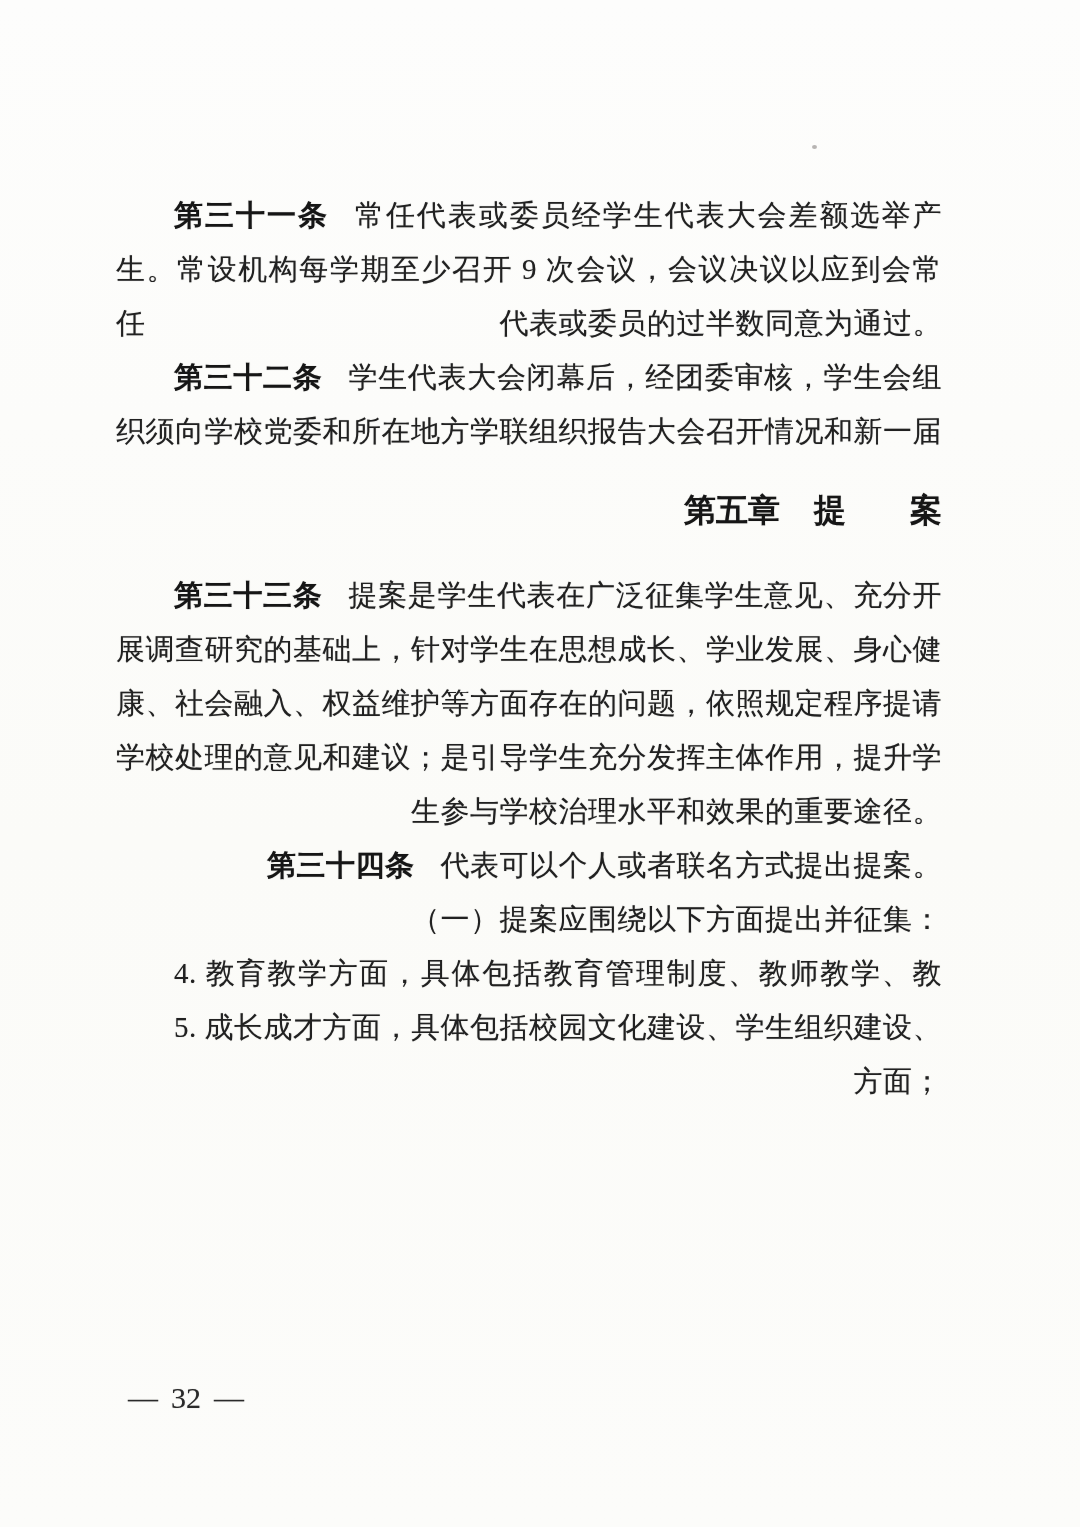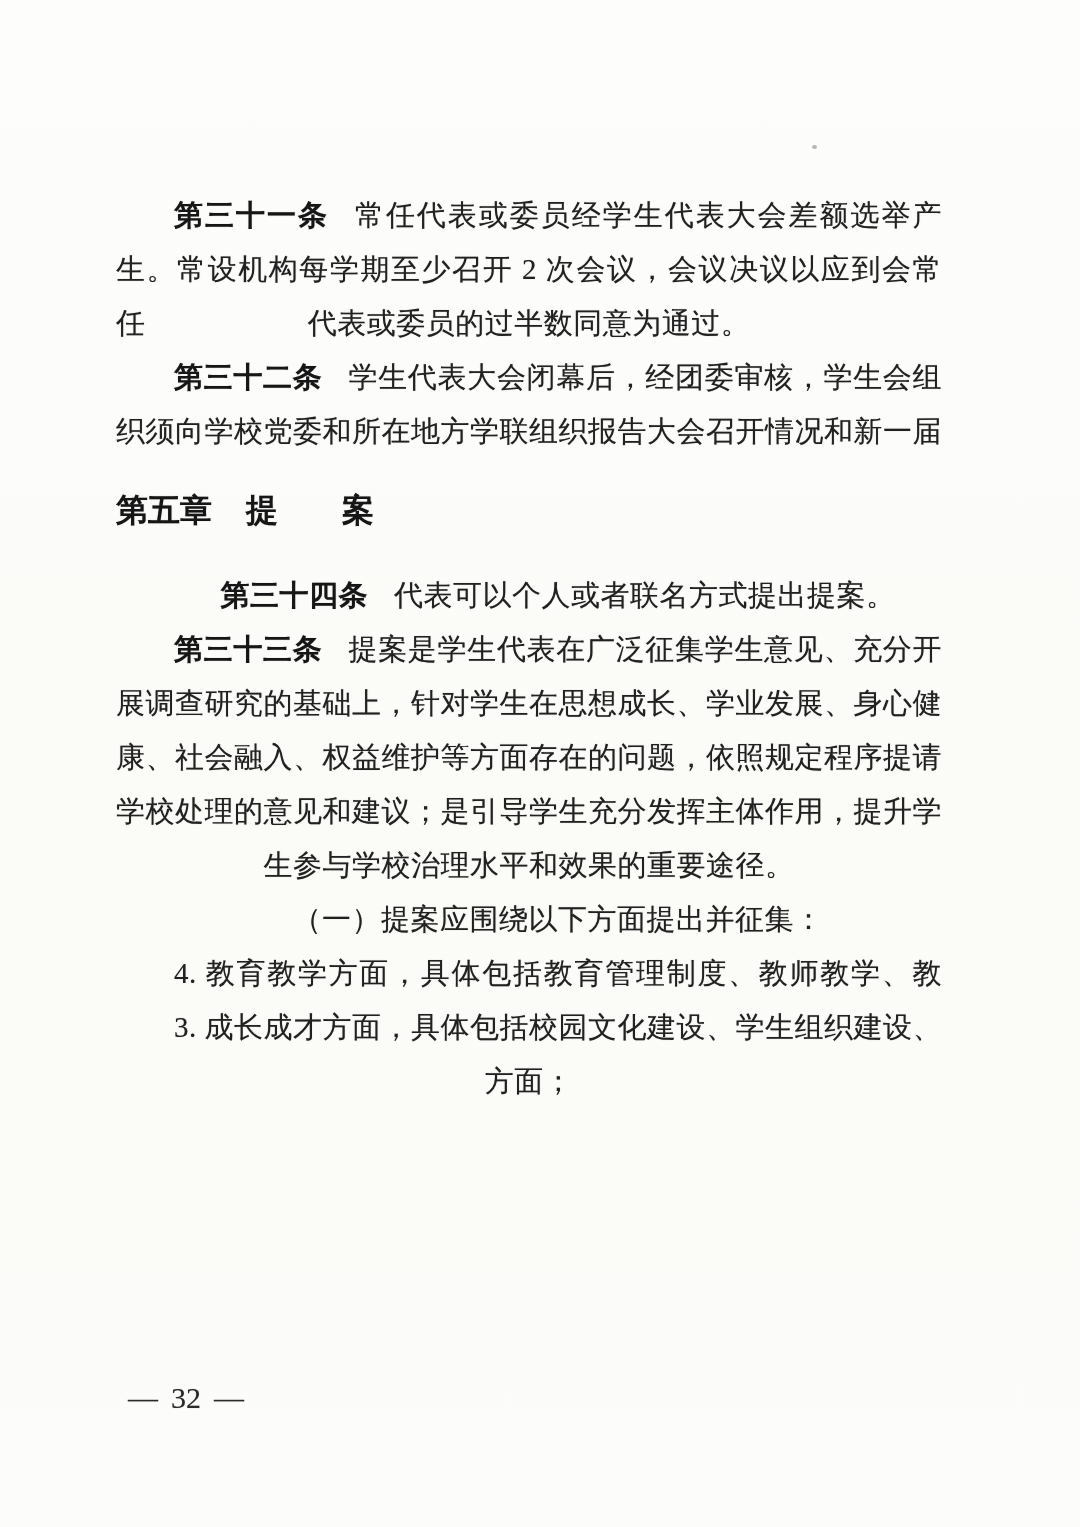--- a/index.html
+++ b/index.html
@@ -16,36 +16,36 @@
     overflow: hidden;
   }
   .doc {
     padding: 188px 138px 0 116px;
     text-shadow: 0 0 1px rgba(35,35,35,0.38);
   }
   .line {
     font-size: 29px;
     line-height: 54px;
     height: 54px;
-    text-align: center;
+    text-align: right;
     letter-spacing: 0.5px;
   }
   .line.just {
     text-align: justify;
     text-align-last: justify;
   }
   .line.indent { padding-left: 58px; }
   .lead {
     font-weight: 700;
     font-family: Liberation Serif, serif;
     margin-right: 26px;
     color: #161616;
   }
   .chapter {
-    text-align: left;
+    text-align: right;
     font-weight: 700;
     font-family: "Liberation Sans", "DejaVu Sans", sans-serif;
     font-size: 32px;
     line-height: 60px;
     height: 60px;
     margin: 22px 0 28px 0;
     color: #161616;
     text-shadow: 0 0 1px rgba(25,25,25,0.4);
   }
   .chapter-label { margin-right: 34px; }
@@ -69,46 +69,46 @@
 </style>
 </head>
 <body>
 
 <div class="page">
   <div class="speck"></div>
 
   <main class="doc" id="doc-body">
       <div class="para">
         <div class="line indent just"><span class="lead">第三十一条</span>常任代表或委员经学生代表大会差额选举产</div>
-        <div class="line just">生。常设机构每学期至少召开 2 次会议，会议决议以应到会常任</div>
+        <div class="line just">生。常设机构每学期至少召开 9 次会议，会议决议以应到会常任</div>
         <div class="line">代表或委员的过半数同意为通过。</div>
       </div>
       <div class="para">
         <div class="line indent just"><span class="lead">第三十二条</span>学生代表大会闭幕后，经团委审核，学生会组</div>
         <div class="line just">织须向学校党委和所在地方学联组织报告大会召开情况和新一届</div>
       </div>
       <div class="chapter"><span class="chapter-label">第五章</span><span>提　　案</span></div>
       <div class="para">
-        <div class="line indent"><span class="lead">第三十四条</span>代表可以个人或者联名方式提出提案。</div>
-      </div>
-      <div class="para">
         <div class="line indent just"><span class="lead">第三十三条</span>提案是学生代表在广泛征集学生意见、充分开</div>
         <div class="line just">展调查研究的基础上，针对学生在思想成长、学业发展、身心健</div>
         <div class="line just">康、社会融入、权益维护等方面存在的问题，依照规定程序提请</div>
         <div class="line just">学校处理的意见和建议；是引导学生充分发挥主体作用，提升学</div>
         <div class="line">生参与学校治理水平和效果的重要途径。</div>
+      </div>
+      <div class="para">
+        <div class="line indent"><span class="lead">第三十四条</span>代表可以个人或者联名方式提出提案。</div>
       </div>
       <div class="para">
         <div class="line indent">（一）提案应围绕以下方面提出并征集：</div>
       </div>
       <div class="para">
         <div class="line indent just">4. 教育教学方面，具体包括教育管理制度、教师教学、教</div>
       </div>
       <div class="para">
-        <div class="line indent just">3. 成长成才方面，具体包括校园文化建设、学生组织建设、</div>
+        <div class="line indent just">5. 成长成才方面，具体包括校园文化建设、学生组织建设、</div>
         <div class="line">方面；</div>
       </div>
     </main>
 
   <footer class="footer">
     <span>—</span>
     <span>32</span>
     <span>—</span>
   </footer>
 </div>

